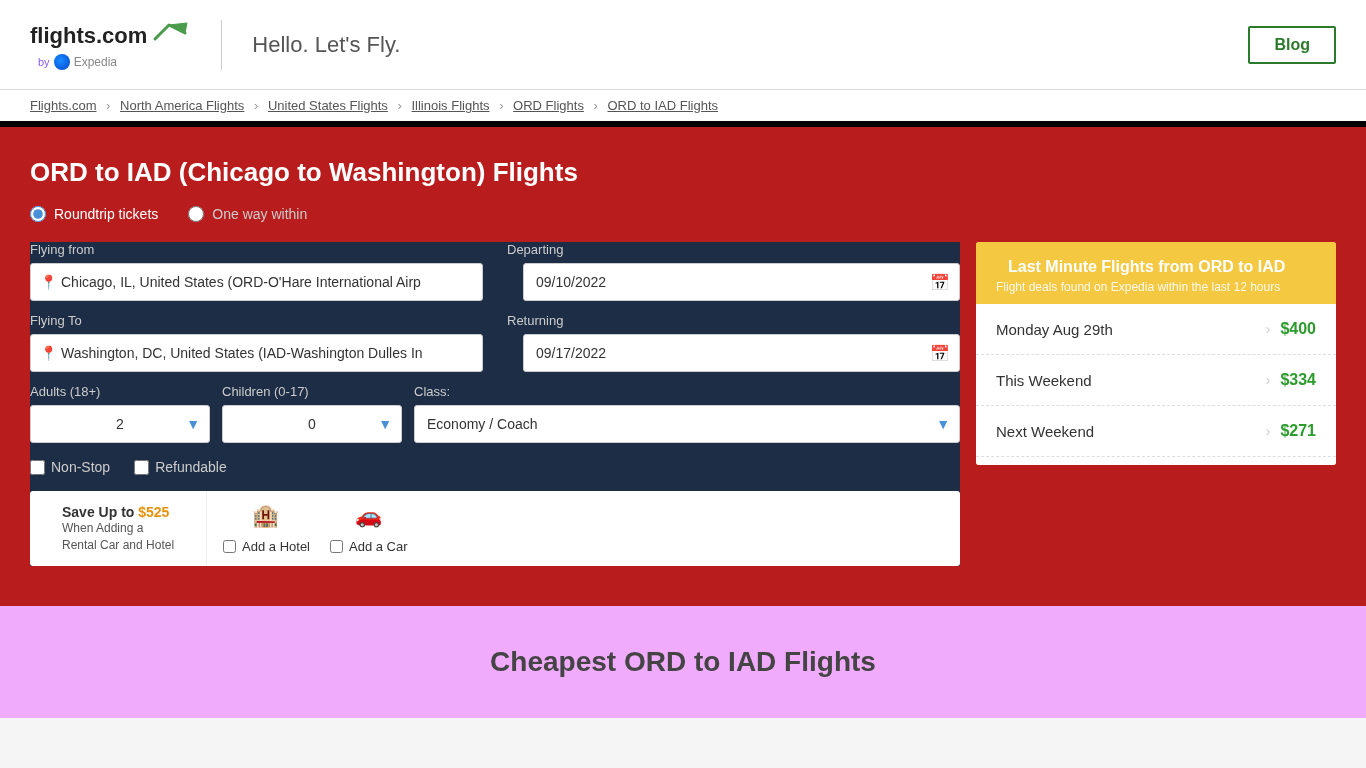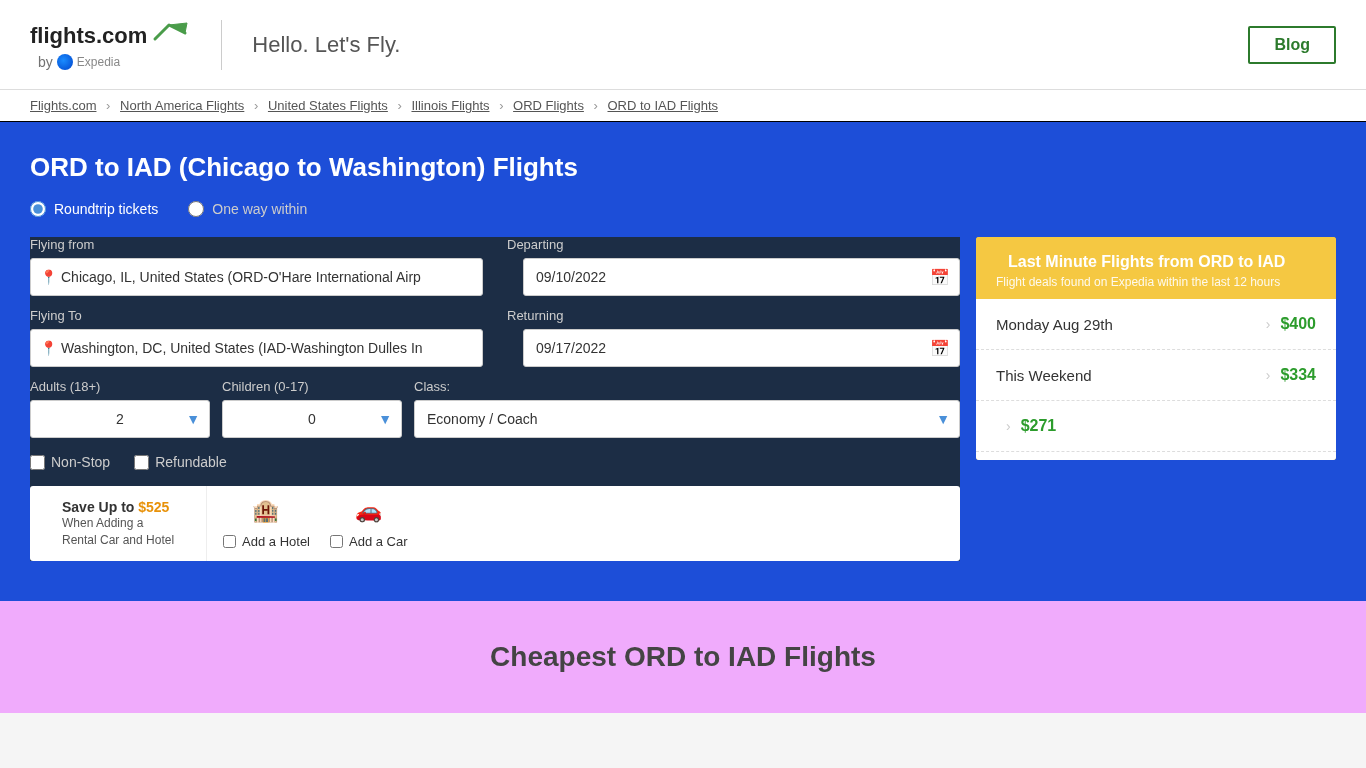--- a/index.html
+++ b/index.html
@@ -60,30 +60,30 @@
       font-size: 16px;
       font-weight: bold;
       cursor: pointer;
       border-radius: 2px;
     }
 
     
     .breadcrumb {
       background: #fff;
       padding: 8px 30px;
-      border-bottom: 1px solid #000000;
+      border-bottom: 6px solid #000000;
       font-size: 13px;
       color: #555;
     }
     .breadcrumb a { color: #555; text-decoration: underline; }
     .breadcrumb .sep { margin: 0 6px; color: #999; }
 
     
     .main-dark {
-      background: #1d4ed8;
+      background: #b91c1c;
       padding: 30px 30px 40px;
     }
     .page-title {
       color: #fff;
       font-size: 26px;
       font-weight: bold;
       margin-bottom: 18px;
     }
 
     
@@ -385,21 +385,21 @@
     <div class="logo-text">
       <span style="font-size:22px;font-weight:bold;color:#222;">flights.com</span>
       <span style="margin-left:4px;">
         <svg width="40" height="26" viewBox="0 0 40 26">
           <polyline points="4,20 18,6 34,14" fill="none" stroke="#4a9c4a" stroke-width="3" stroke-linecap="round" stroke-linejoin="round"></polyline>
           <polyline points="18,6 36,4 34,14" fill="#4a9c4a" stroke="#4a9c4a" stroke-width="1"></polyline>
         </svg>
       </span>
     </div>
     <div class="logo-expedia">
-      <span style="color:#737373;font-size:14px;padding-left:8px;">by</span>
+      <span style="color:#8b5cf6;font-size:11px;padding-left:8px;">by</span>
       <span class="expedia-globe"></span>
       <span style="color:#888;font-size:12px;">Expedia</span>
     </div>
   </div>
   <div class="header-divider"></div>
   <div class="header-tagline">Hello. Let's Fly.</div>
   <div class="header-spacer"></div>
   <button class="blog-button">Blog</button>
 </header>
 
@@ -561,20 +561,21 @@
         <span class="sidebar-item-price">$400</span>
       </div>
 
       <div class="sidebar-item">
         <span class="sidebar-item-label">This Weekend</span>
         <span class="sidebar-item-arrow">›</span>
         <span class="sidebar-item-price">$334</span>
       </div>
 
       <div class="sidebar-item">
+        <span class="sidebar-item-label">Next Weekend</span>
         <span class="sidebar-item-arrow">›</span>
         <span class="sidebar-item-price">$271</span>
       </div>
 
       <div class="sidebar-bottom-space"></div>
     </div>
 
   </div>
 </section>
 

